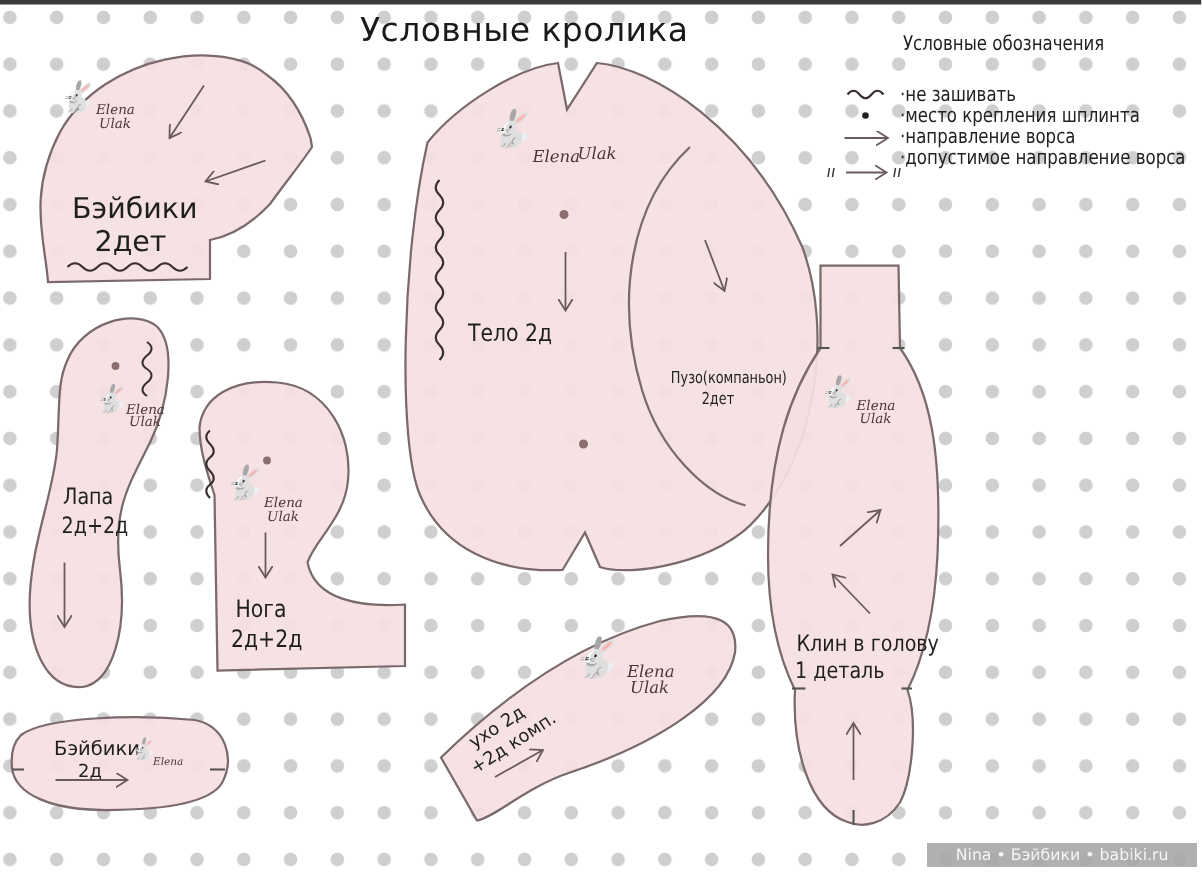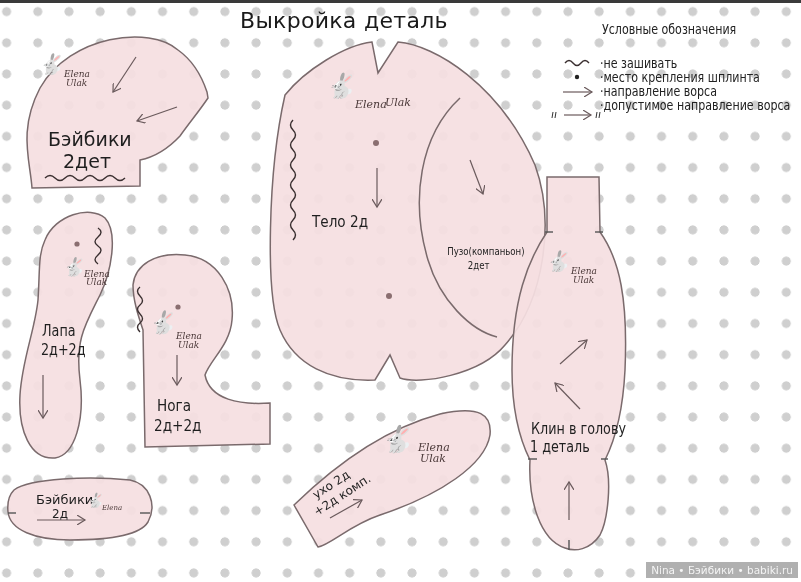--- a/index.html
+++ b/index.html
@@ -9,21 +9,21 @@
     background-image:radial-gradient(circle,#cfcfcf 0,#cfcfcf 4.2px,transparent 4.8px);
     background-size:31.2px 31.2px;background-position:-9px -4px;}
   svg.shapes{position:absolute;left:0;top:0;}
   .t{position:absolute;white-space:nowrap;color:#222;}
   .title{left:240px;top:8px;font-size:22px;color:#1a1a1a;letter-spacing:0.3px;}
   .legend-title{left:602px;top:21px;font-size:13.5px;transform:scaleX(0.82);transform-origin:left top;}
   .legend-item{font-size:13.5px;transform:scaleX(0.82);transform-origin:left top;line-height:14px;}
   .lbl{font-size:17px;color:#1f1f1f;}
   .cond{transform:scaleX(0.85);transform-origin:left top;}
   .small{font-size:11px;transform:scaleX(0.78);transform-origin:left top;text-align:center;}
-  .watermark{position:absolute;right:3px;bottom:4px;background:#a8a8a8;color:#f4f4f4;font-size:10.5px;padding:2px 5px;opacity:.9;}
+  .watermark{position:absolute;right:3px;bottom:4px;background:#a8a8a8;color:#f4f4f4;font-size:10.5px;padding:2px 19px;opacity:.9;}
   .logo{position:absolute;font-family:"DejaVu Serif",serif;font-style:italic;font-size:9px;color:#4a3838;line-height:9px;}
 </style>
 </head>
 <body>
 
 <div class="dots"></div>
 <div class="topbar"></div>
 
 <svg class="shapes" width="801" height="582">
   <defs>
@@ -93,21 +93,21 @@
     <line x1="545" y1="232" x2="553" y2="232"></line>
       <line x1="595" y1="232" x2="603" y2="232"></line>
     <line x1="528" y1="459" x2="537" y2="459"></line>
       <line x1="601" y1="459" x2="608" y2="459"></line>
     <line x1="8" y1="513" x2="16" y2="513"></line>
       <line x1="140" y1="513" x2="150" y2="513"></line>
     <line x1="569" y1="540" x2="569" y2="550"></line>
   </g>
 </svg>
 
-<div class="t title">Выкройка деталь</div>
+<div class="t title">Условные кролика</div>
 
 <div>
   <div class="t legend-title">Условные обозначения</div>
   <div class="t legend-item" style="left:600px;top:56px;">·не зашивать</div>
   <div class="t legend-item" style="left:600px;top:70px;">·место крепления шплинта</div>
   <div class="t legend-item" style="left:600px;top:84px;">·направление ворса</div>
   <div class="t legend-item" style="left:600px;top:98px;">·допустимое направление ворса</div>
 </div>
 
 <div class="t lbl" style="left:48px;top:128px;font-size:19px;">Бэйбики</div>

